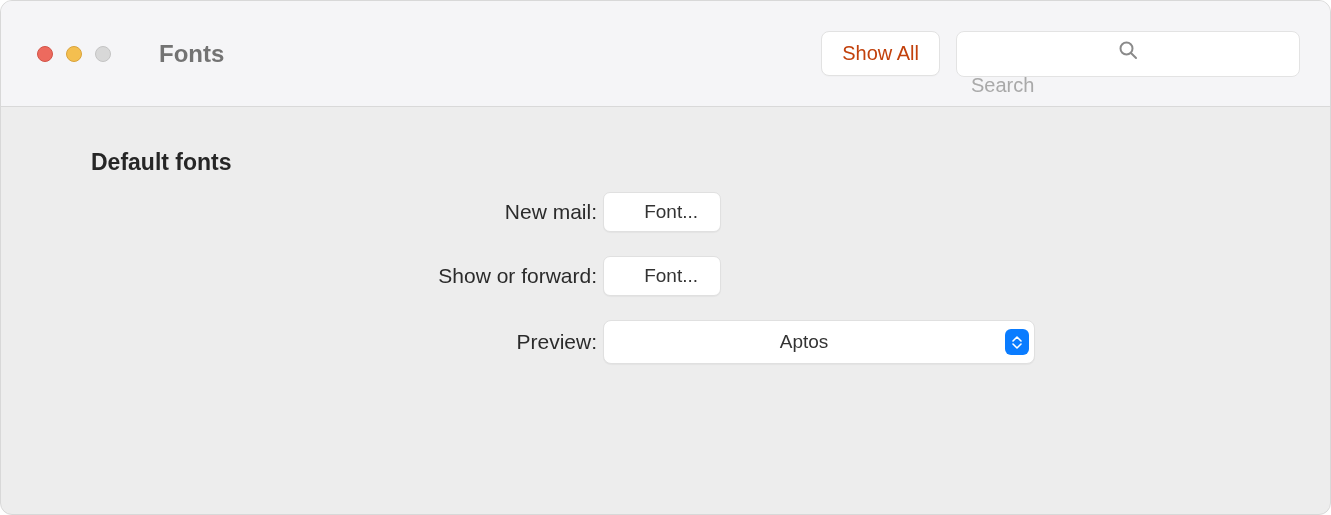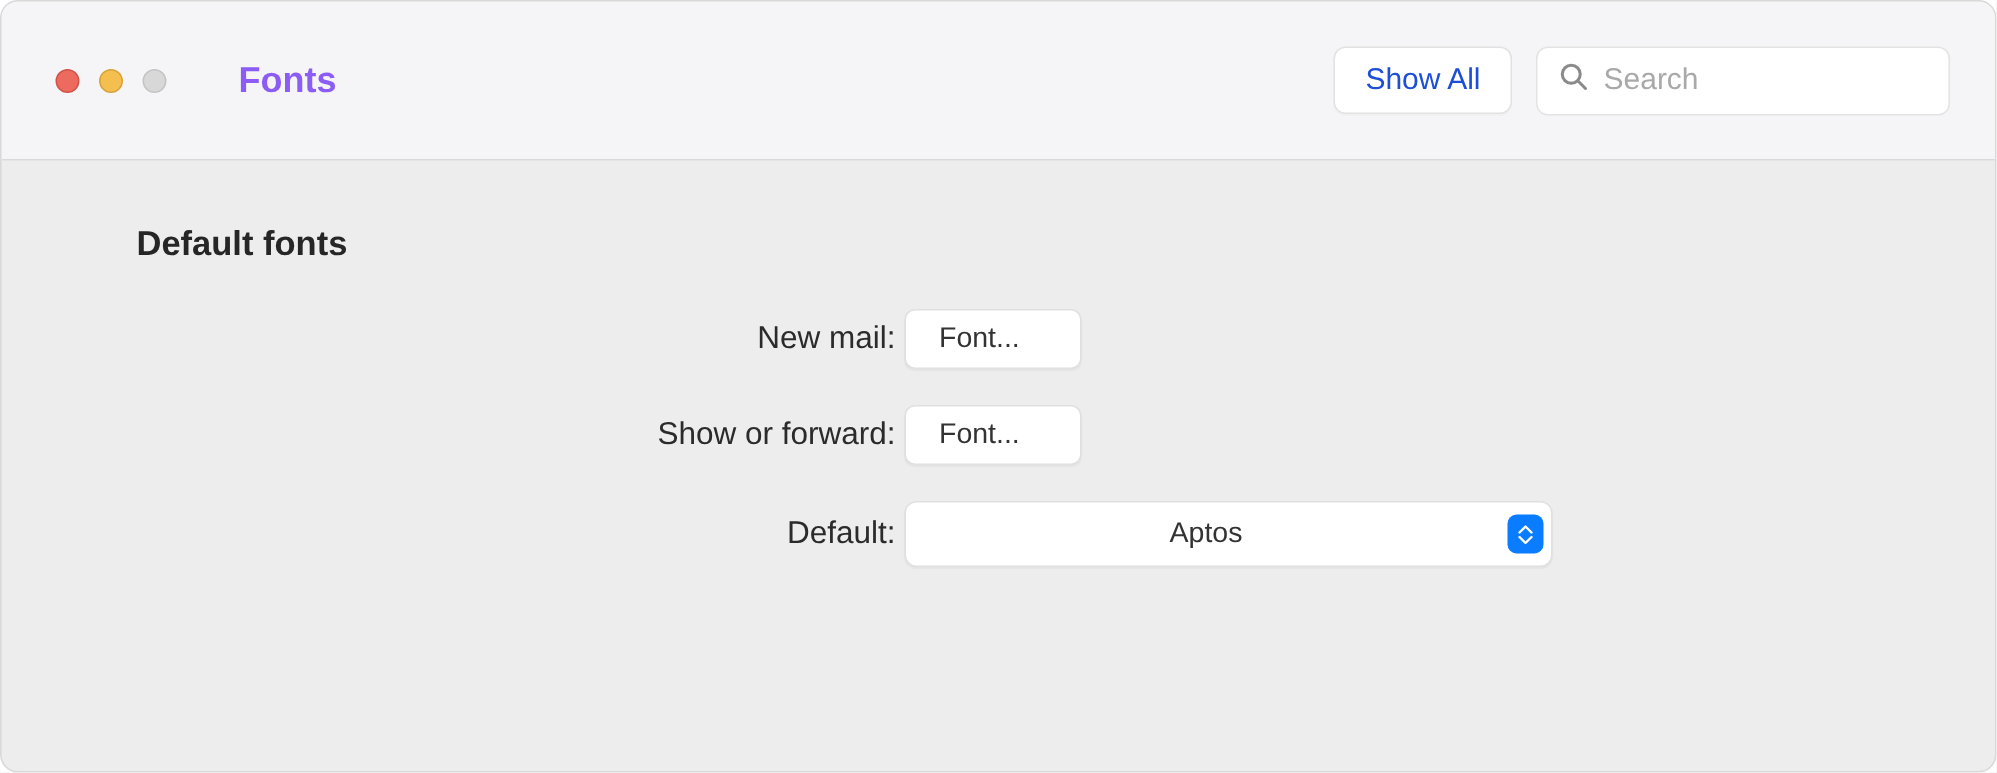--- a/index.html
+++ b/index.html
@@ -42,65 +42,66 @@
       width: 16px;
       height: 16px;
       border-radius: 50%;
     }
     .tl-close { background: #ed6a5e; border: 0.5px solid #d25347; }
     .tl-min   { background: #f4bf4f; border: 0.5px solid #d9a33b; }
     .tl-max   { background: #d8d8d8; border: 0.5px solid #c4c4c4; }
     .title {
       font-size: 24px;
       font-weight: 700;
-      color: #8b5cf6;
+      color: #737373;
       margin-left: 32px;
       flex: 0 0 auto;
     }
     .spacer { flex: 1; }
     .toolbar-button {
       background: #ffffff;
       border: 1px solid #e2e2e2;
       border-radius: 8px;
       padding: 10px 20px;
       font-size: 20px;
-      color: #1d4ed8;
+      color: #c2410c;
       cursor: pointer;
       box-shadow: 0 1px 1px rgba(0,0,0,0.02);
     }
     .search-wrap {
       display: flex;
       align-items: center;
       background: #ffffff;
       border: 1px solid #e3e3e3;
       border-radius: 8px;
       padding: 8px 14px;
-      width: 276px;
+      width: 344px;
       height: 46px;
       gap: 10px;
+      flex-direction: column;
     }
     .search-wrap svg { flex: 0 0 auto; }
     .search-input {
       border: none;
       outline: none;
       font-size: 20px;
       color: #444;
       background: transparent;
       width: 100%;
     }
     .search-input::placeholder { color: #a9a9a9; }
     .content {
       flex: 1;
       padding: 42px 90px;
     }
     .section-title {
       font-size: 23px;
       font-weight: 700;
       color: #262626;
-      margin-bottom: 30px;
+      margin-bottom: 16px;
     }
     .form-row {
       display: flex;
       align-items: center;
       margin-bottom: 24px;
       gap: 6px;
     }
     .form-label {
       width: 506px;
       text-align: right;
@@ -110,21 +111,21 @@
     .small-button {
       background: #ffffff;
       border: 1px solid #e0e0e0;
       border-radius: 7px;
       padding: 8px 22px;
       font-size: 19px;
       color: #333;
       cursor: pointer;
       box-shadow: 0 1px 1px rgba(0,0,0,0.04);
       min-width: 118px;
-      text-align: left;
+      text-align: right;
     }
     .select-wrap {
       position: relative;
       width: 432px;
     }
     .select-box {
       width: 100%;
       background: #ffffff;
       border: 1px solid #e0e0e0;
       border-radius: 8px;
@@ -184,21 +185,21 @@
       <div class="form-label">New mail:</div>
       <button class="small-button">Font...</button>
     </div>
 
     <div class="form-row">
       <div class="form-label">Show or forward:</div>
       <button class="small-button">Font...</button>
     </div>
 
     <div class="form-row">
-      <div class="form-label">Default:</div>
+      <div class="form-label">Preview:</div>
       <div class="select-wrap">
         <div class="select-box">Aptos</div>
         <div class="select-chevron">
           <svg width="10" height="6" viewBox="0 0 10 6">
               <path d="M1 5 L5 1 L9 5" stroke="#ffffff" stroke-width="1.6" fill="none" stroke-linecap="round" stroke-linejoin="round"></path>
             </svg>
           <svg width="10" height="6" viewBox="0 0 10 6">
               <path d="M1 1 L5 5 L9 1" stroke="#ffffff" stroke-width="1.6" fill="none" stroke-linecap="round" stroke-linejoin="round"></path>
             </svg>
         </div>

